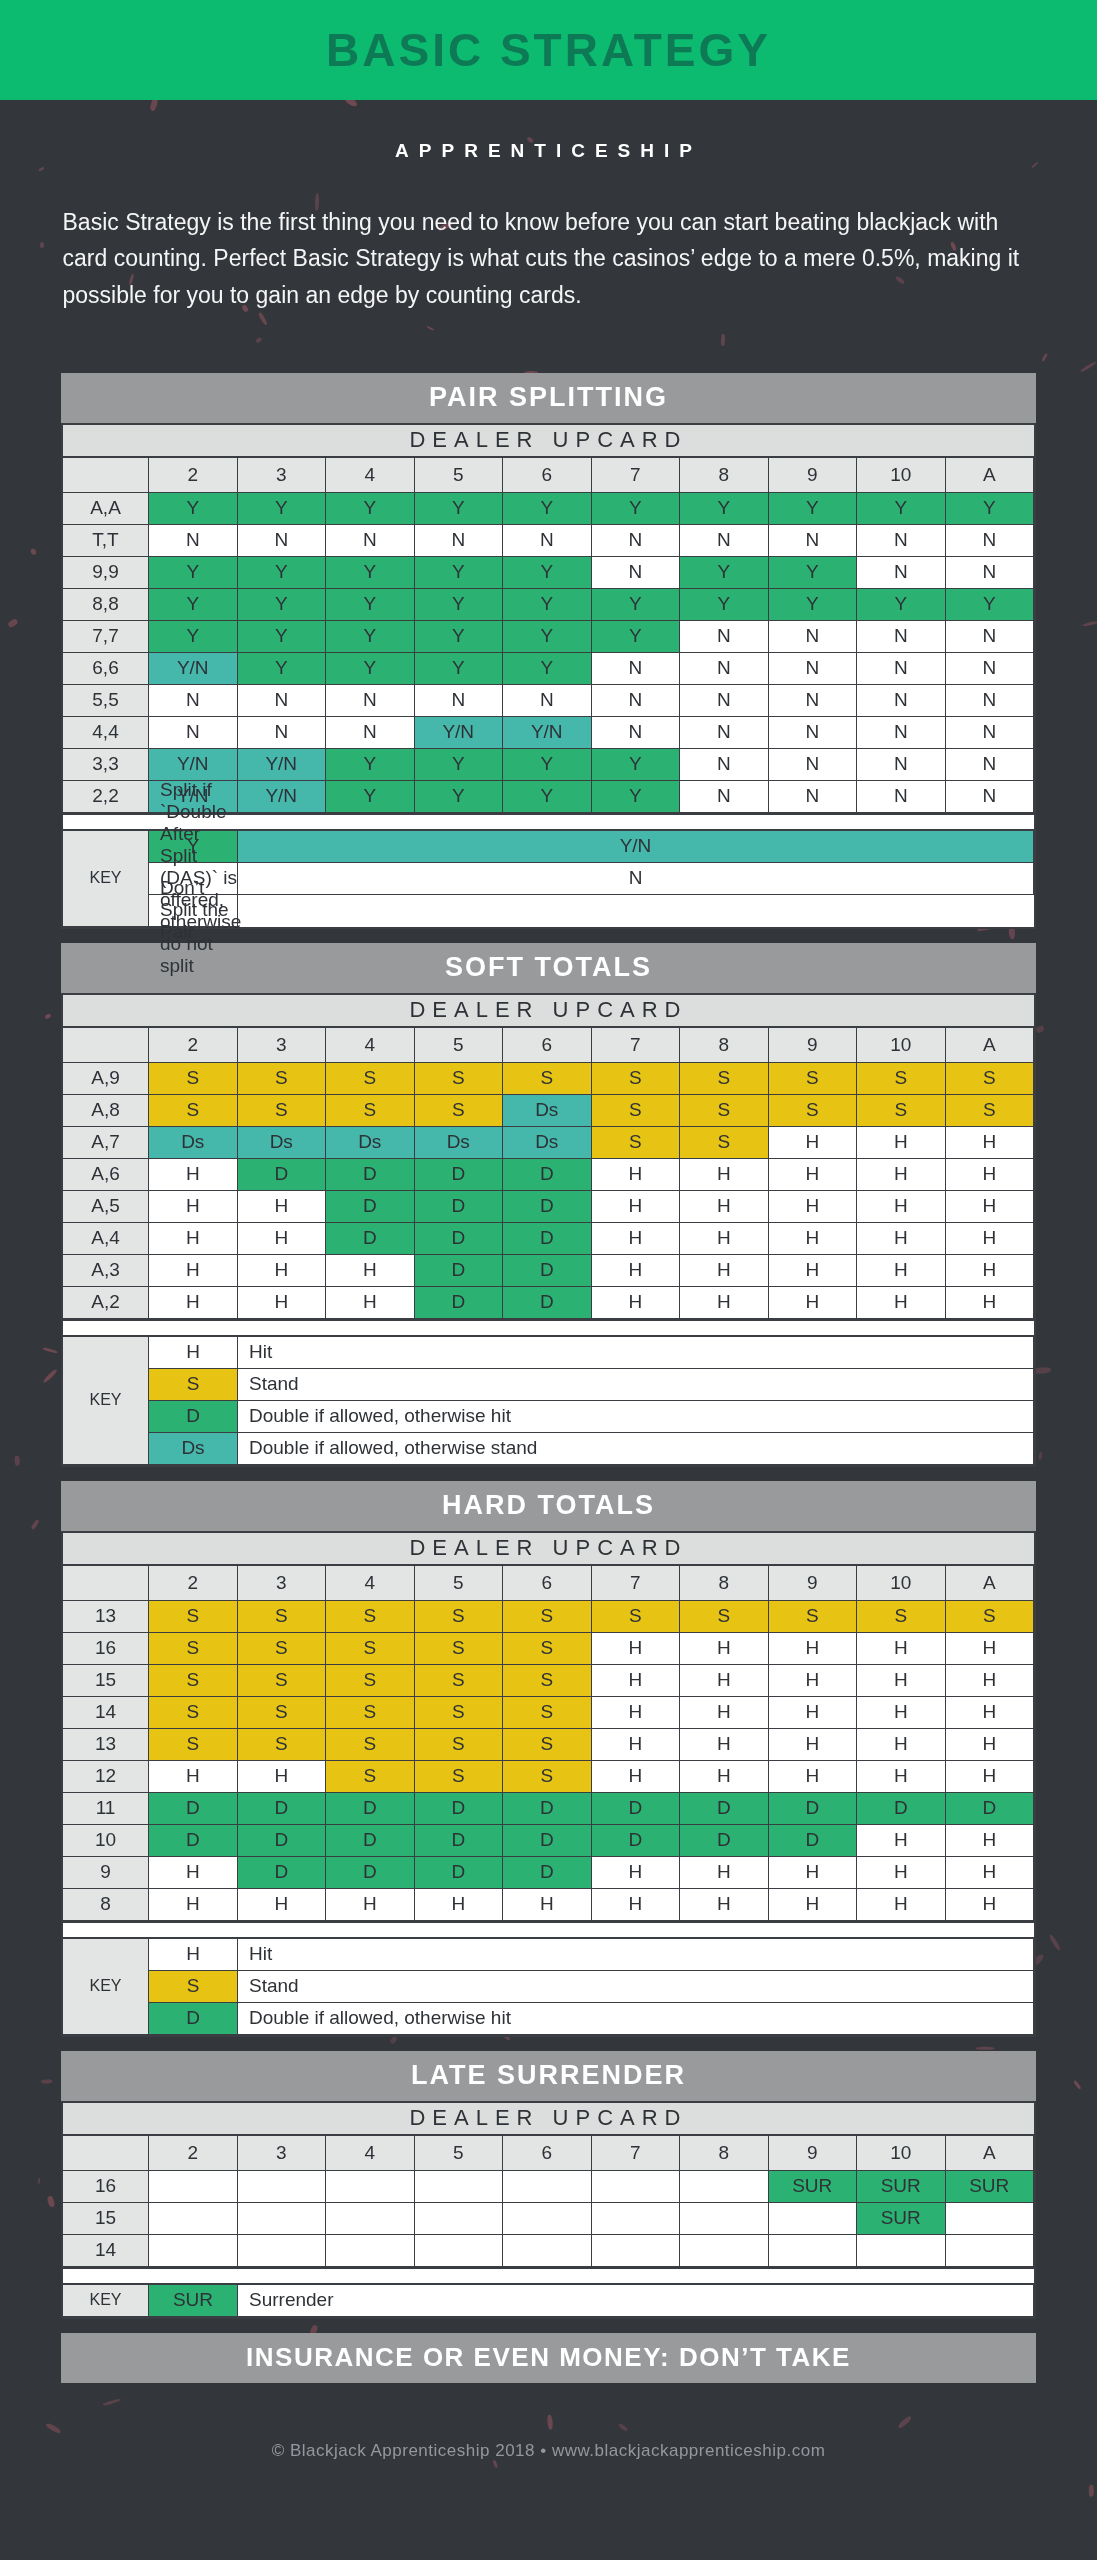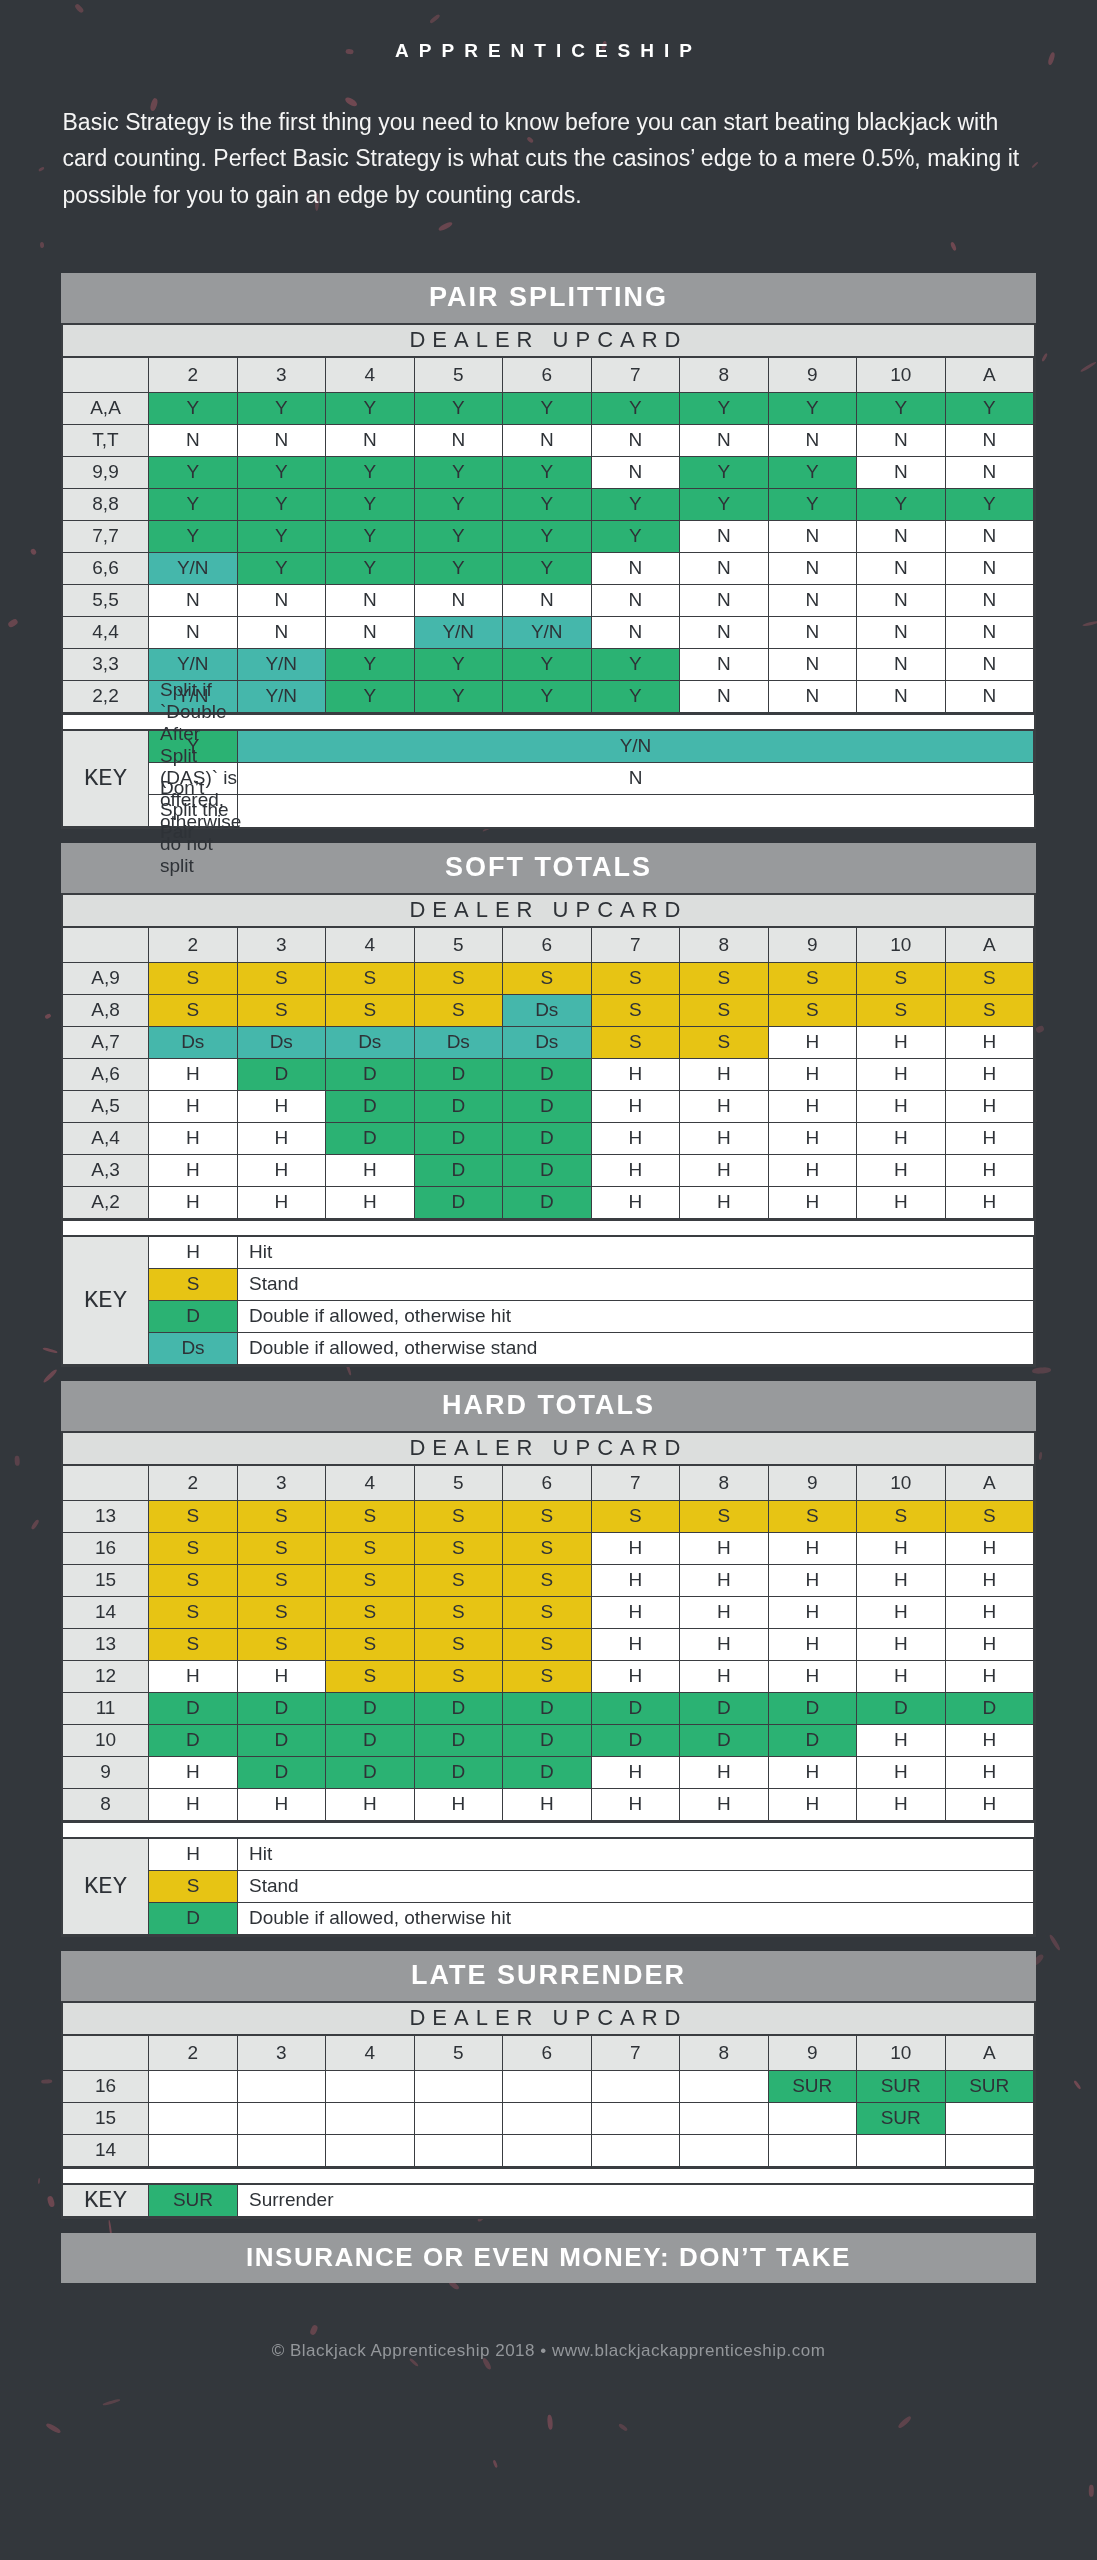--- a/index.html
+++ b/index.html
@@ -36,21 +36,21 @@
   .grid>.lcell{background:var(--label-gray);}
   .c-green{background:var(--cell-green);}
   .c-teal{background:var(--cell-teal);}
   .c-yellow{background:var(--cell-yellow);}
   .c-white{background:#ffffff;}
   .spacer{height:14px;background:#ffffff;border-left:2px solid var(--grid-border);border-right:2px solid var(--grid-border);}
   .keygrid{display:grid;grid-template-columns:86px 89px 1fr;border:2px solid var(--grid-border);background:#fff;}
   .keygrid>div{display:flex;align-items:center;justify-content:center;height:32px;
                border-right:1px solid var(--grid-border);border-bottom:1px solid var(--grid-border);
                font-size:19px;color:var(--ink);}
-  .keygrid>.kcell{height:auto;background:var(--label-gray);font-size:24px;font-family:Liberation Mono, monospace;}
+  .keygrid>.kcell{height:auto;background:var(--label-gray);font-size:16px;}
   .keygrid>.desc{justify-content:flex-start;padding-left:11px;}
   .insurance-bar{width:975px;margin:0 auto;height:50px;background:var(--bar-gray);color:#fff;
                  font-weight:bold;font-size:26px;letter-spacing:1.5px;
                  display:flex;align-items:center;justify-content:center;}
   .footer{text-align:center;margin-top:58px;color:#94979b;font-size:17px;letter-spacing:0.5px;}
 </style>
 </head>
 <body>
 
 <div id="speckles">
@@ -221,20 +221,23 @@
     <div class="speck" style="left: 148.031px; top: 918.196px; width: 2.46157px; height: 16.9426px; opacity: 0.61; transform: rotate(103deg);"></div>
     <div class="speck" style="left: 969.041px; top: 986.155px; width: 4.73095px; height: 11.7247px; opacity: 0.47; transform: rotate(65deg);"></div>
     <div class="speck" style="left: 445.1px; top: 1229.44px; width: 3.43445px; height: 6.41035px; opacity: 0.78; transform: rotate(166deg);"></div>
     <div class="speck" style="left: 15.3112px; top: 1455.81px; width: 4.70217px; height: 9.81662px; opacity: 0.53; transform: rotate(177deg);"></div>
     <div class="speck" style="left: 1087.25px; top: 358.289px; width: 3.25859px; height: 17.5101px; opacity: 0.61; transform: rotate(59deg);"></div>
     <div class="speck" style="left: 301.878px; top: 1281.16px; width: 2.01391px; height: 6.66882px; opacity: 0.55; transform: rotate(4deg);"></div>
   </div>
 
 <div class="page">
 
+  <header class="top-banner">
+    <h1>BASIC STRATEGY</h1>
+  </header>
 
   <div class="logo">
     <div class="logo-secondary">APPRENTICESHIP</div>
   </div>
 
   <p class="intro">Basic Strategy is the first thing you need to know before you can start beating blackjack with card counting. Perfect Basic Strategy is what cuts the casinos’ edge to a mere 0.5%, making it possible for you to gain an edge by counting cards.</p>
 
   <main id="sections">
   <section class="section">
     <div class="title-bar">PAIR SPLITTING</div>

